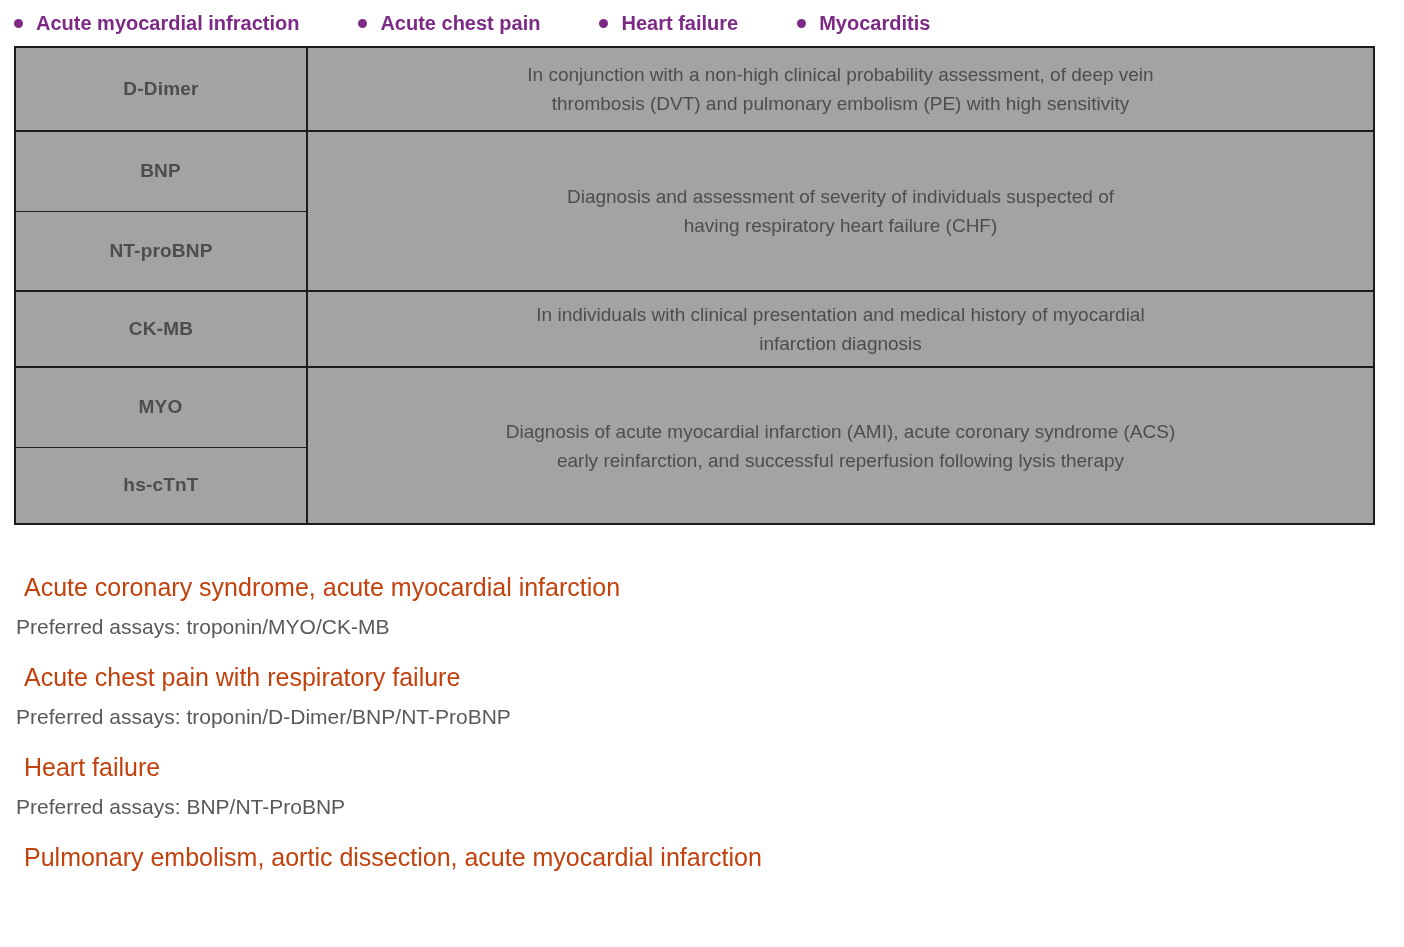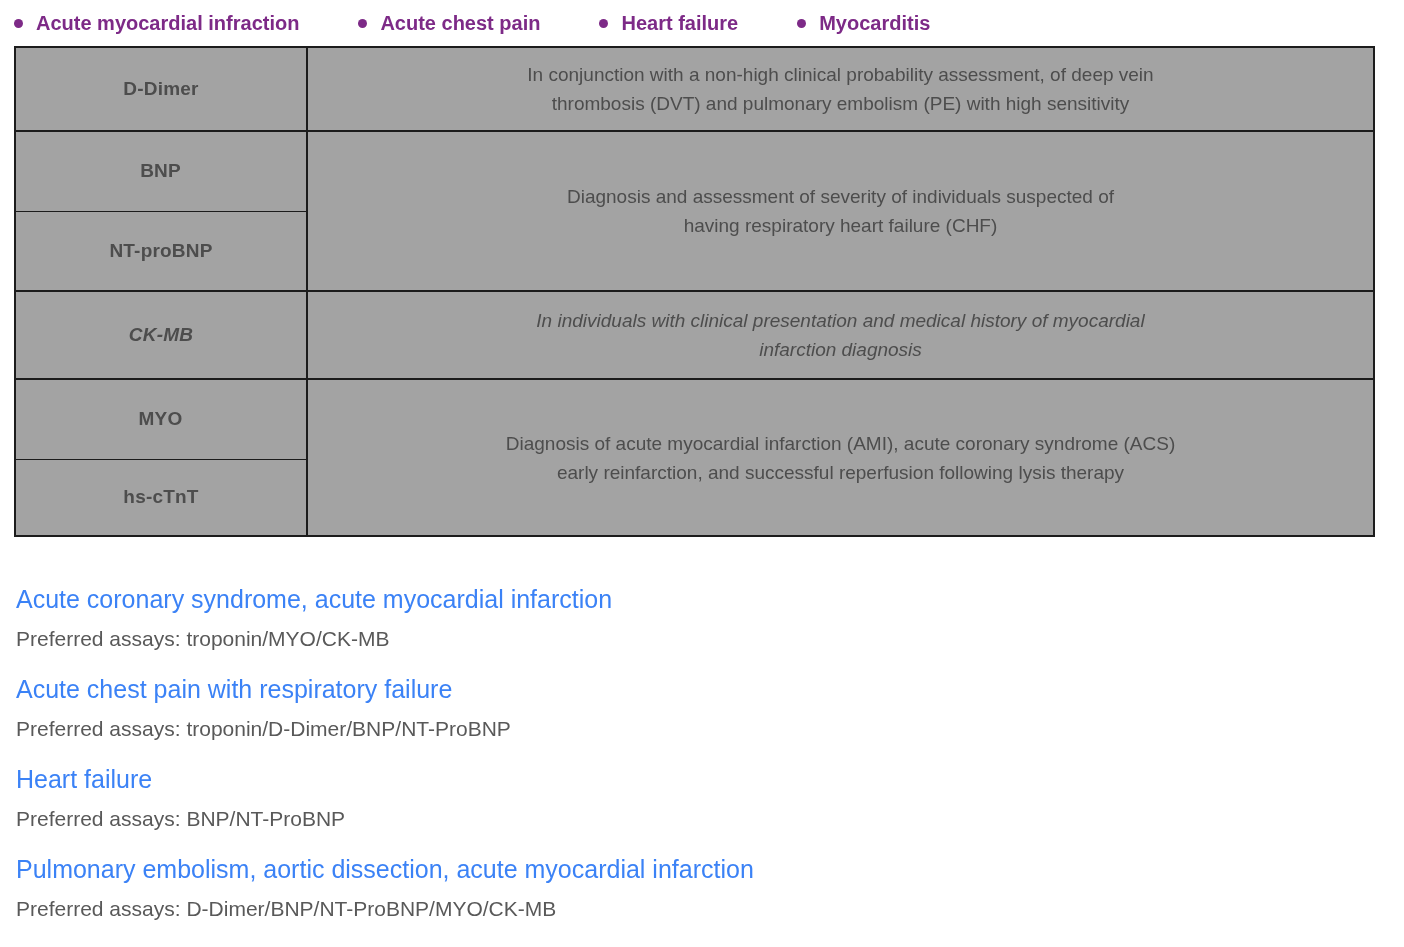--- a/index.html
+++ b/index.html
@@ -67,23 +67,23 @@
   td.thin-below { border-bottom-width: 1px; padding-left: 9px; }
   td.thin-above { border-top-width: 1px; }
 
   
   .sections {
     margin: 46px 0 0 16px;
   }
   .section-title {
     font-size: 25px;
     font-weight: 400;
-    color: #3b82f6;
+    color: #c2410c;
     line-height: 32px;
-    margin: 0 0 11px 0;
+    margin: 0 0 11px 8px;
   }
   .section-assays {
     font-size: 21px;
     color: #595959;
     line-height: 26px;
     margin: 0 4px 21px 0;
   }
 </style>
 </head>
 <body>
@@ -123,21 +123,21 @@
   <tr style="height:80px;">
     <td class="assay-cell thin-below">BNP</td>
     <td class="desc-cell" rowspan="2">
       <span class="desc-line">Diagnosis and assessment of severity of individuals suspected of</span>
       <span class="desc-line">having respiratory heart failure (CHF)</span>
     </td>
   </tr>
   <tr style="height:80px;">
     <td class="assay-cell thin-above">NT-proBNP</td>
   </tr>
-  <tr style="height:88px;font-style:italic;">
+  <tr style="height:76px;">
     <td class="assay-cell">CK-MB</td>
     <td class="desc-cell">
       <span class="desc-line">In individuals with clinical presentation and medical history of myocardial</span>
       <span class="desc-line">infarction diagnosis</span>
     </td>
   </tr>
   <tr style="height:80px;">
     <td class="assay-cell thin-below">MYO</td>
     <td class="desc-cell" rowspan="2">
       <span class="desc-line">Diagnosis of acute myocardial infarction (AMI), acute coronary syndrome (ACS)</span>
@@ -154,14 +154,13 @@
   <h2 class="section-title">Acute coronary syndrome, acute myocardial infarction</h2>
   <p class="section-assays">Preferred assays: troponin/MYO/CK-MB</p>
 
   <h2 class="section-title">Acute chest pain with respiratory failure</h2>
   <p class="section-assays">Preferred assays: troponin/D-Dimer/BNP/NT-ProBNP</p>
 
   <h2 class="section-title">Heart failure</h2>
   <p class="section-assays">Preferred assays: BNP/NT-ProBNP</p>
 
   <h2 class="section-title">Pulmonary embolism, aortic dissection, acute myocardial infarction</h2>
-  <p class="section-assays">Preferred assays: D-Dimer/BNP/NT-ProBNP/MYO/CK-MB</p>
 </div>
 
 </body></html>

